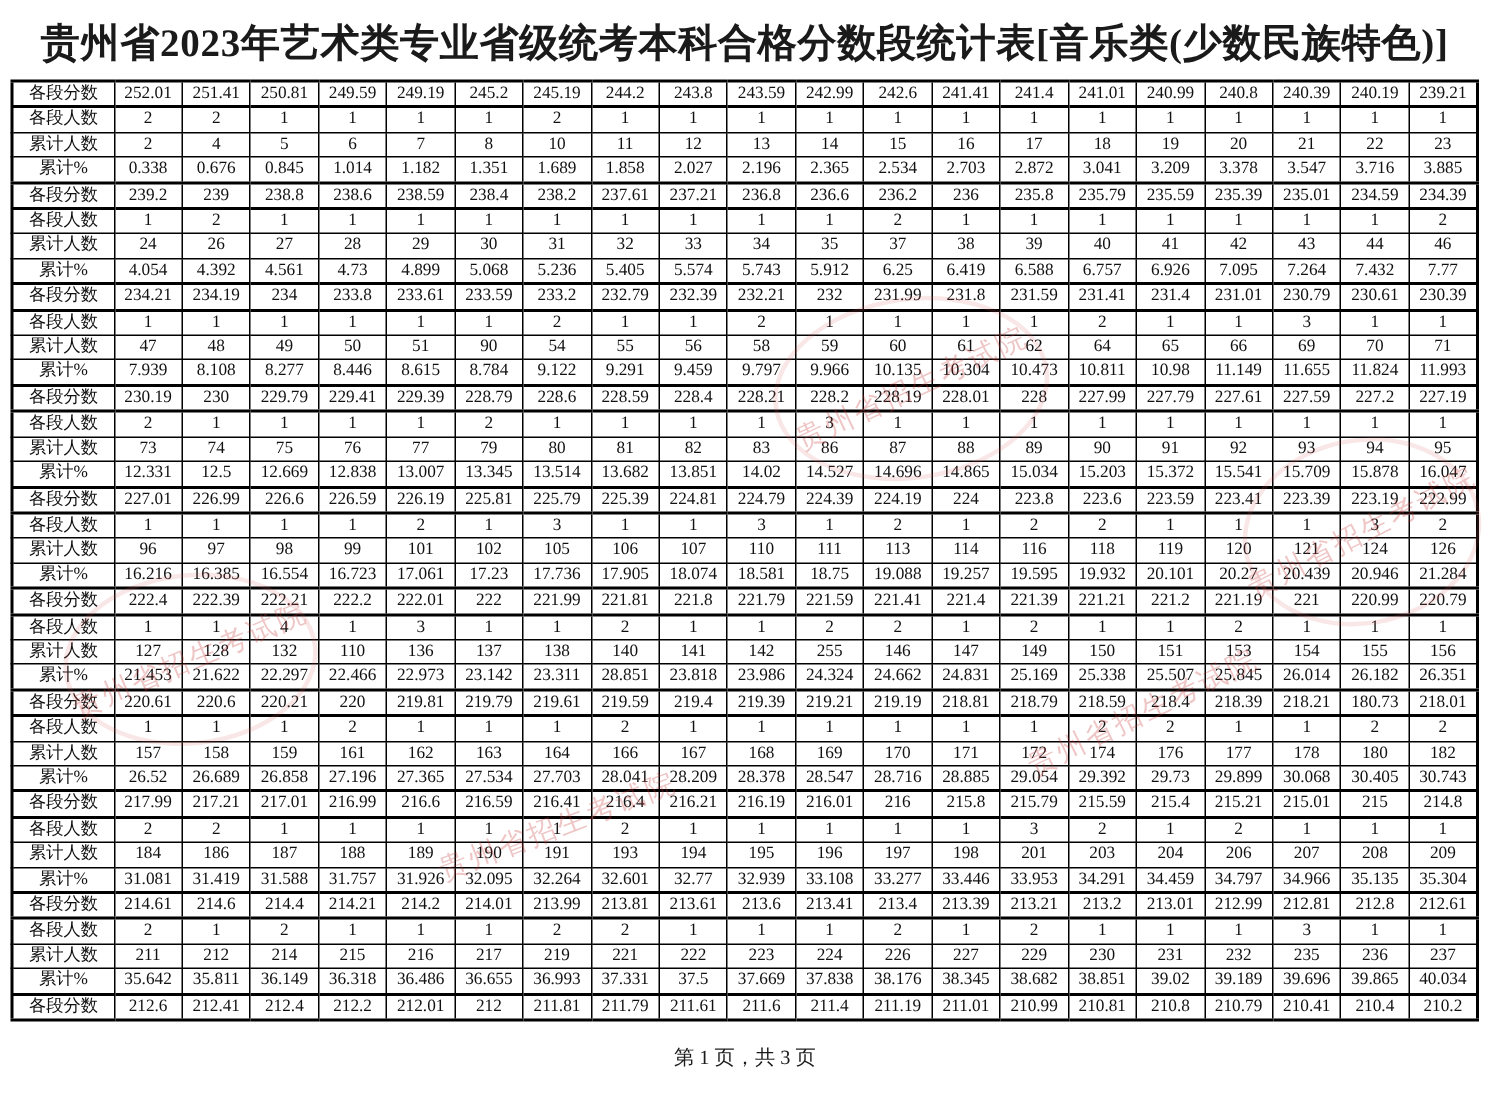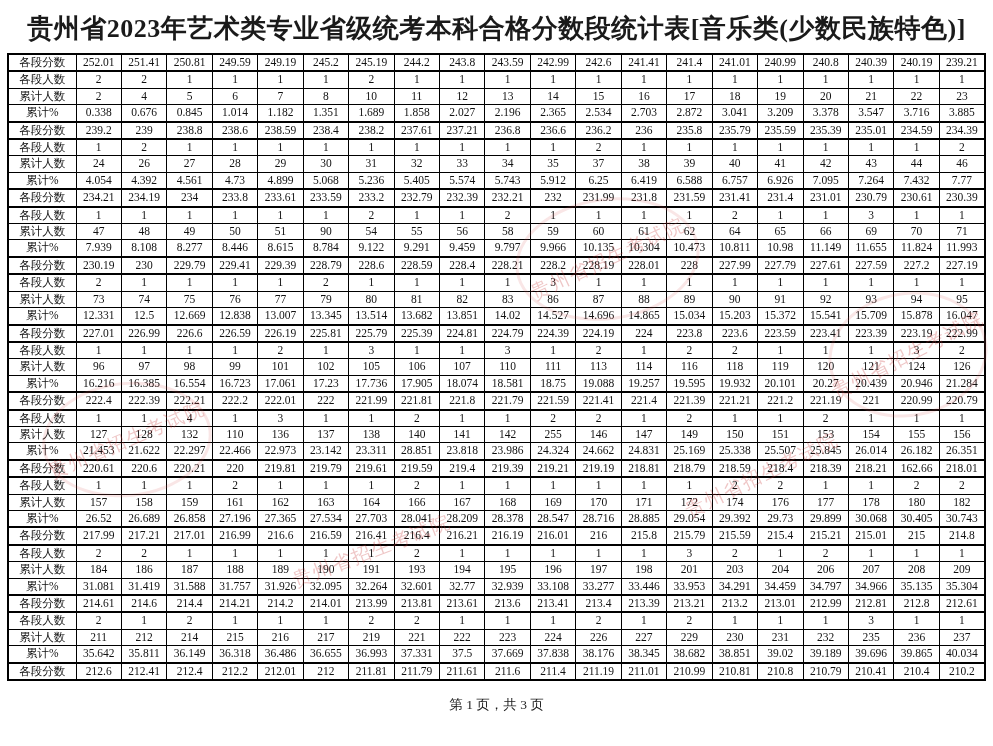--- a/index.html
+++ b/index.html
@@ -671,21 +671,21 @@
         <td>219.4</td>
         <td>219.39</td>
         <td>219.21</td>
         <td>219.19</td>
         <td>218.81</td>
         <td>218.79</td>
         <td>218.59</td>
         <td>218.4</td>
         <td>218.39</td>
         <td>218.21</td>
-        <td>162.66</td>
+        <td>180.73</td>
         <td>218.01</td>
       </tr>
       <tr class="count-row">
         <td class="row-label">各段人数</td>
         <td>1</td>
         <td>1</td>
         <td>1</td>
         <td>2</td>
         <td>1</td>
         <td>1</td>

